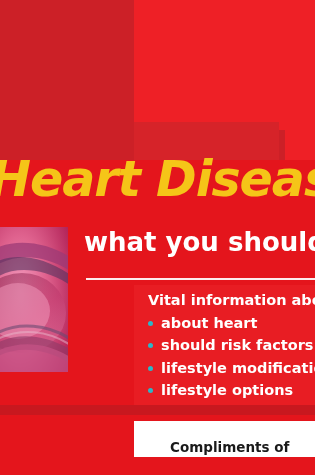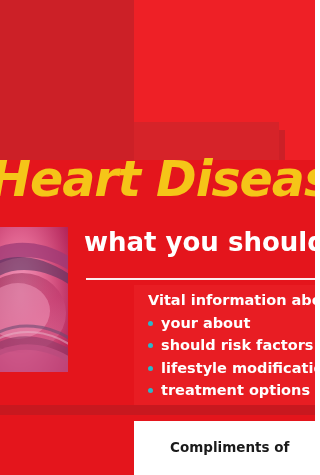--- a/index.html
+++ b/index.html
@@ -149,21 +149,21 @@
     border-radius: 50%;
     background: #2bb7c8;
   }
 
   
   .compliments-panel {
     position: absolute;
     left: 134px;
     top: 421px;
     width: 181px;
-    height: 54px;
+    height: 36px;
     background: #ffffff;
   }
   .compliments-text {
     position: absolute;
     left: 36px;
     top: 18px;
     white-space: nowrap;
     font-family: "DejaVu Sans", sans-serif;
     font-size: 13.5px;
     font-weight: bold;
@@ -214,33 +214,33 @@
 
   <div class="subtitle">what you should know</div>
 
   <div class="divider"></div>
 
   <div class="info-block">
     <div class="info-lead">Vital information about</div>
     <ul class="bullet-list">
       <li class="bullet-item">
         <span class="bullet-dot"></span>
-        <span>your about</span>
+        <span>about heart</span>
       </li>
       <li class="bullet-item">
         <span class="bullet-dot"></span>
         <span>should risk factors</span>
       </li>
       <li class="bullet-item">
         <span class="bullet-dot"></span>
         <span>lifestyle modifications</span>
       </li>
       <li class="bullet-item">
         <span class="bullet-dot"></span>
-        <span>treatment options</span>
+        <span>lifestyle options</span>
       </li>
     </ul>
   </div>
 
   <div class="compliments-panel">
     <div class="compliments-text">Compliments of</div>
   </div>
 
 </div>
 

